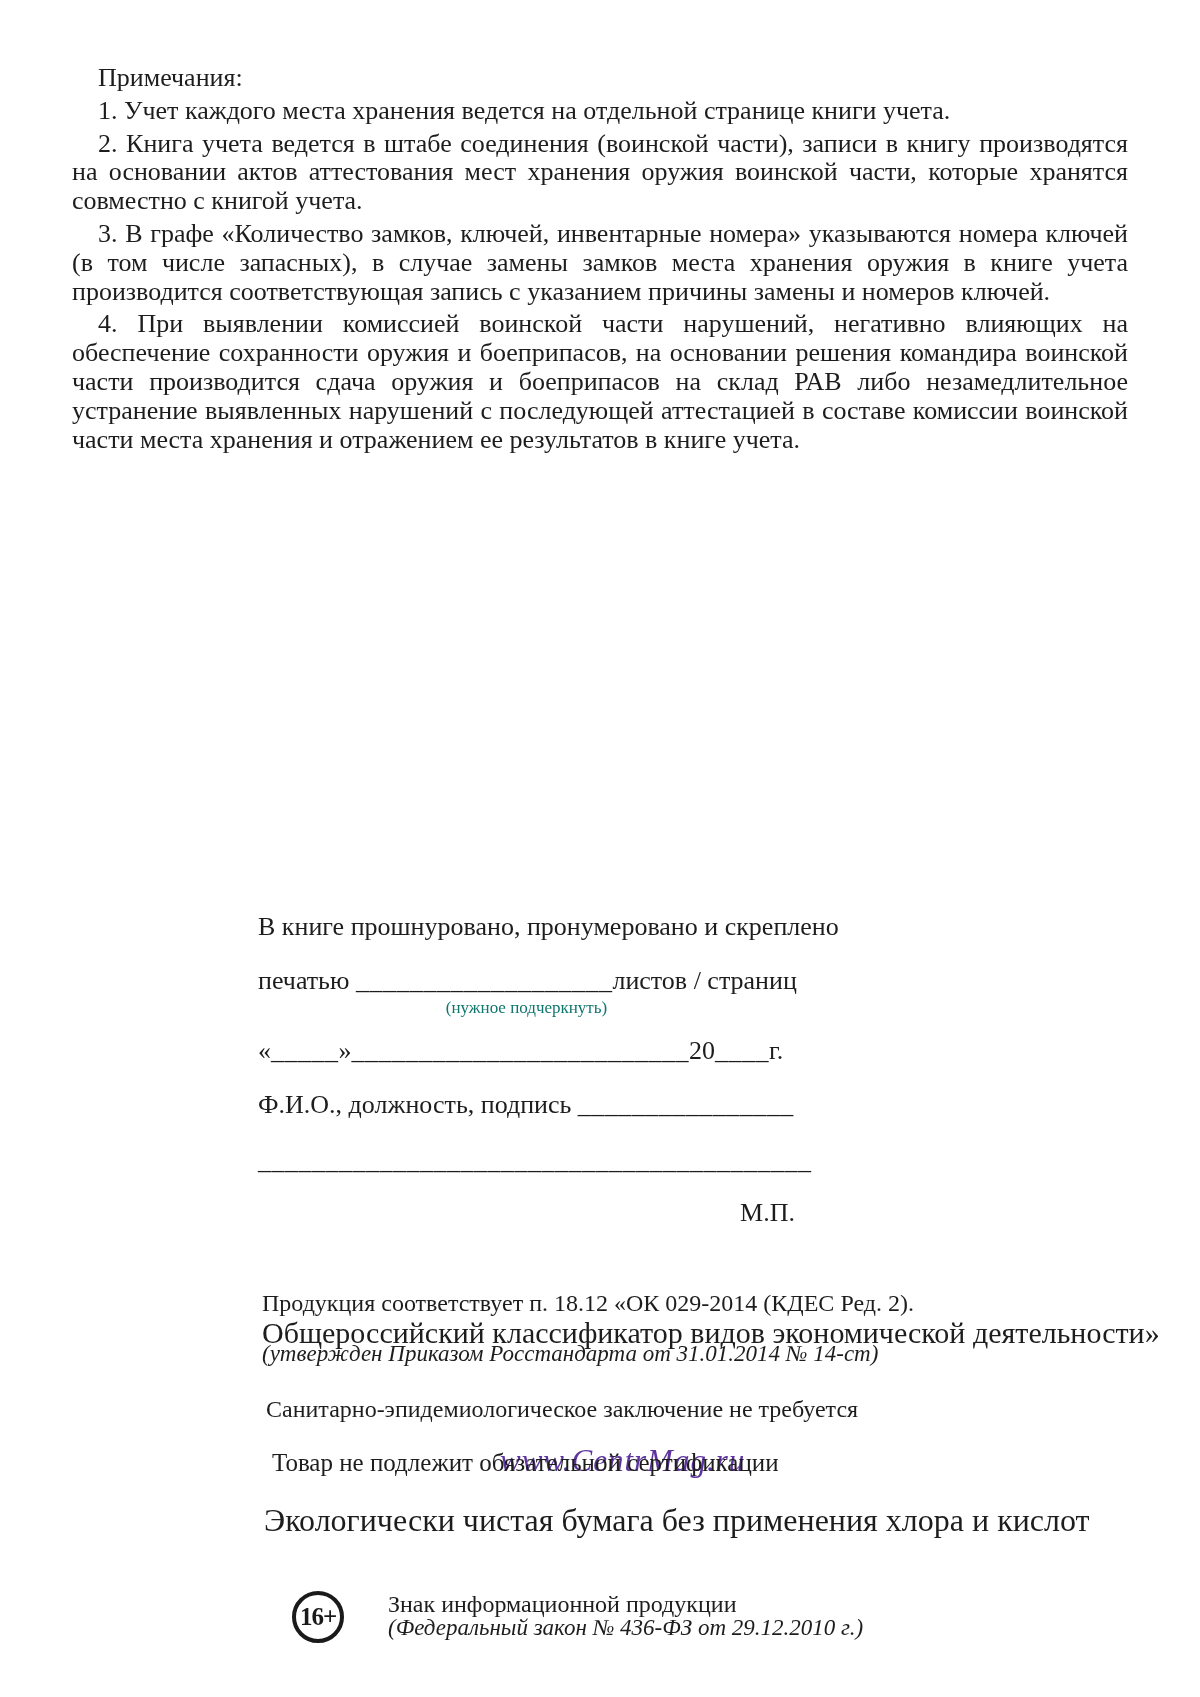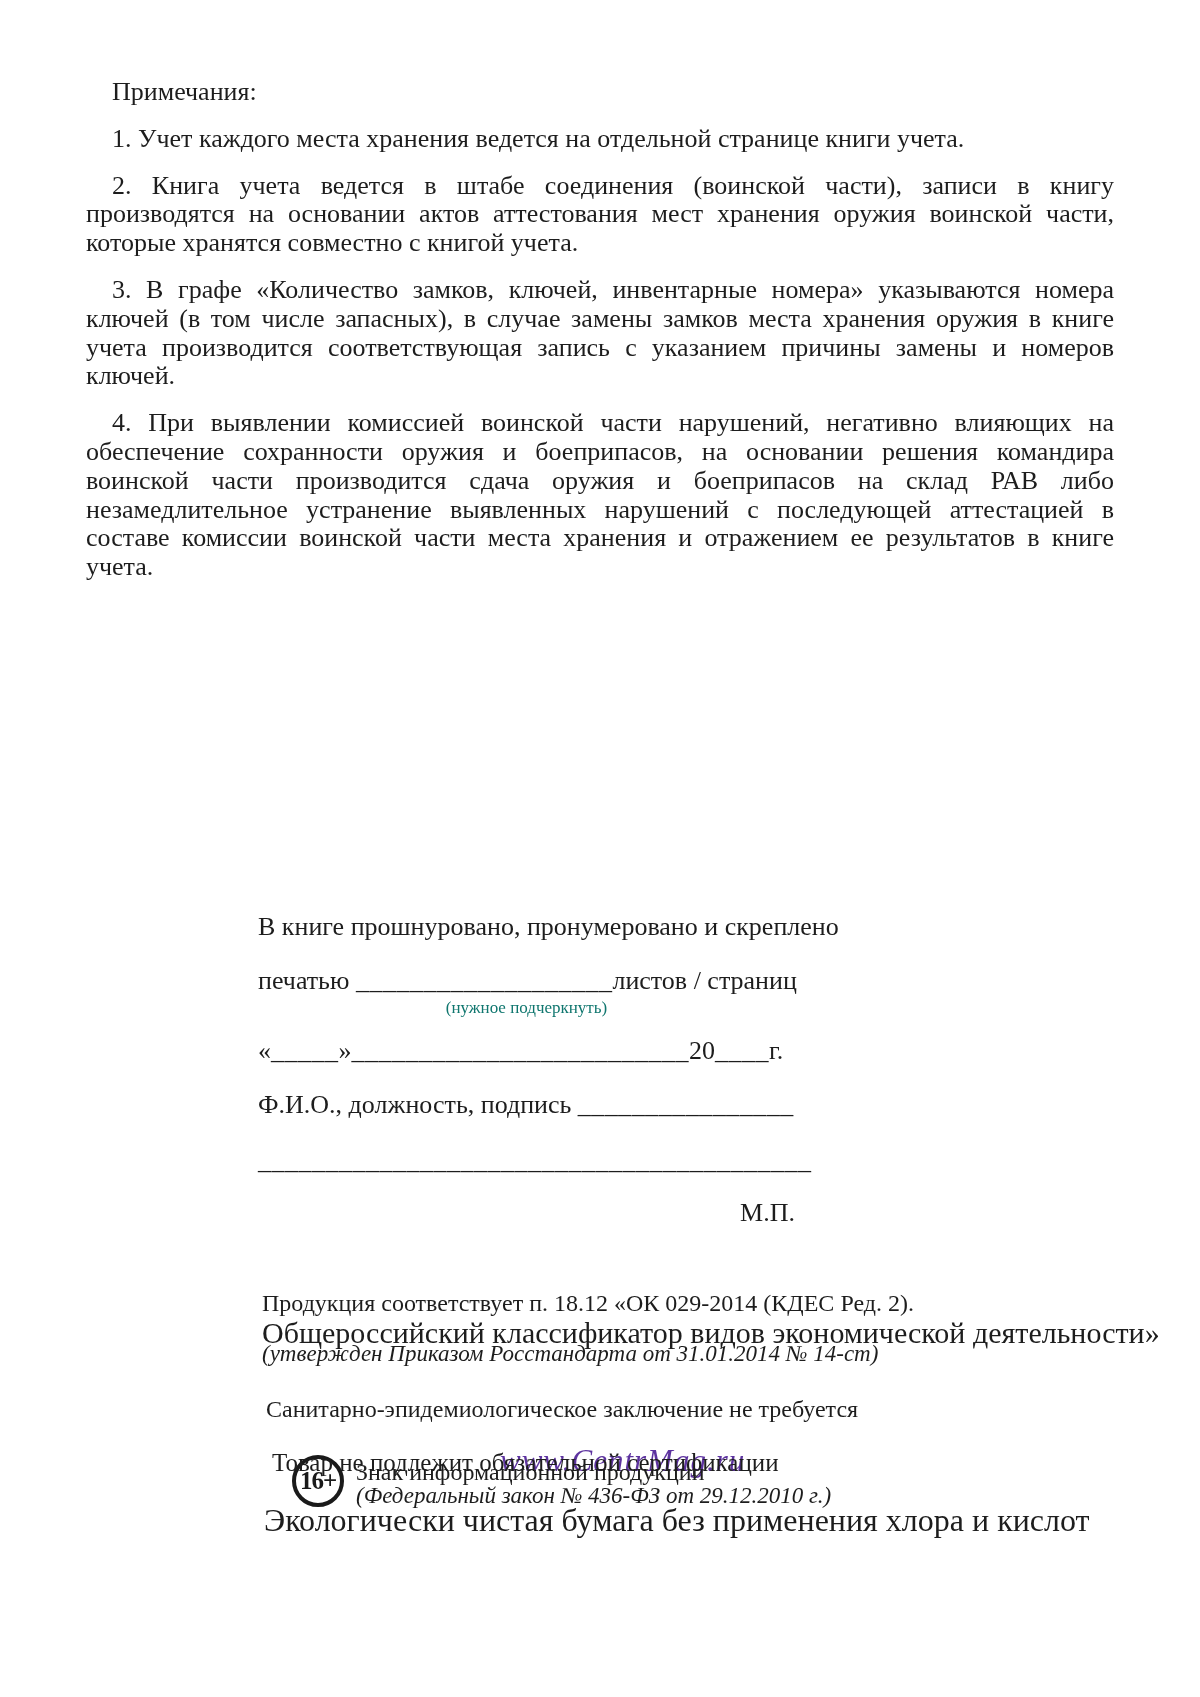--- a/index.html
+++ b/index.html
@@ -13,21 +13,21 @@
   }
   .page { position: absolute; inset: 0; background: #ffffff; }
 
   
   .notes {
     position: absolute;
     left: 68px; top: 60px; width: 1064px;
     font-size: 26px; line-height: 28.8px;
     text-align: justify;
   }
-  .notes p { margin: 18px; text-indent: 26px; }
+  .notes p { margin: 4px; text-indent: 26px; }
 
   
   .stamp-line {
     position: absolute;
     left: 258px; width: 544px;
     font-size: 26px; line-height: 30px;
     white-space: nowrap;
   }
   .stamp-line .blank { letter-spacing: 0.5px; }
   .hint-line {
@@ -54,22 +54,22 @@
     font-size: 31px;
     font-style: italic;
     color: #4c1d95;
     opacity: 0.9;
     letter-spacing: 1px;
     text-align: center;
   }
 
   .info-row {
     position: absolute;
-    left: 292px; top: 1455px;
-    display: flex; align-items: flex-end;
+    left: 292px; top: 1591px;
+    display: flex; align-items: flex-start; gap: 32px;
   }
   .age-badge {
     width: 44px; height: 44px;
     border: 4px solid #1a1a1a;
     border-radius: 50%;
     display: flex; align-items: center; justify-content: center;
     font-weight: bold; font-size: 25px; letter-spacing: -1px;
     color: #1a1a1a;
     flex: 0 0 auto;
   }

